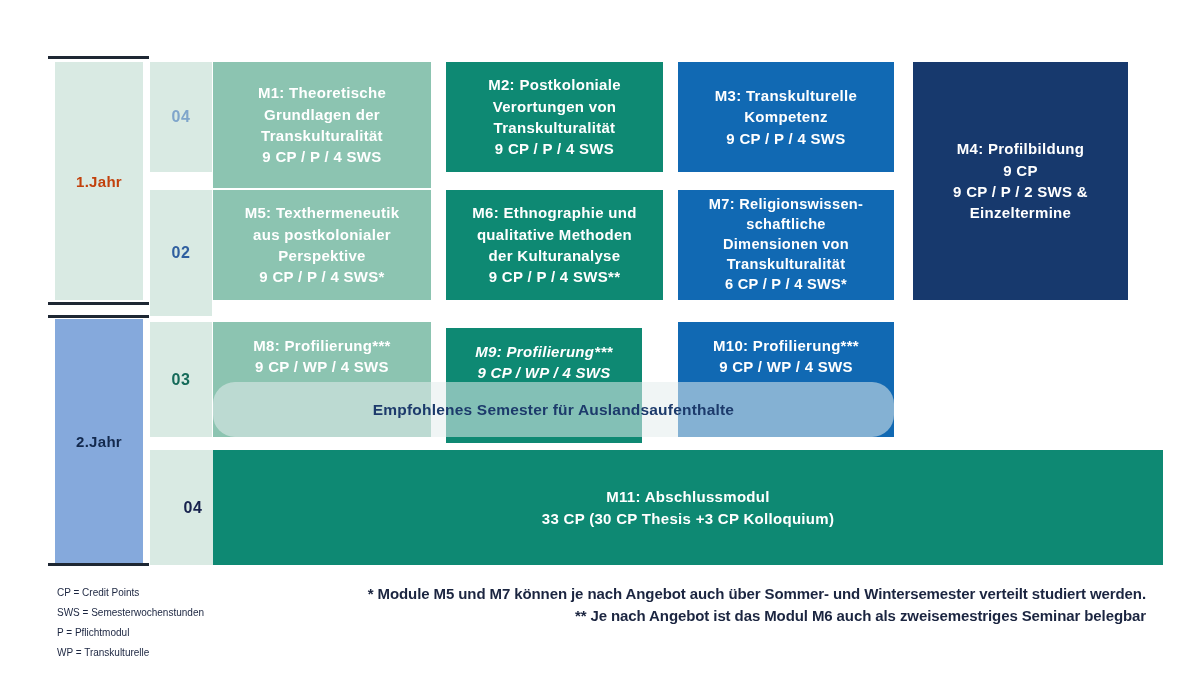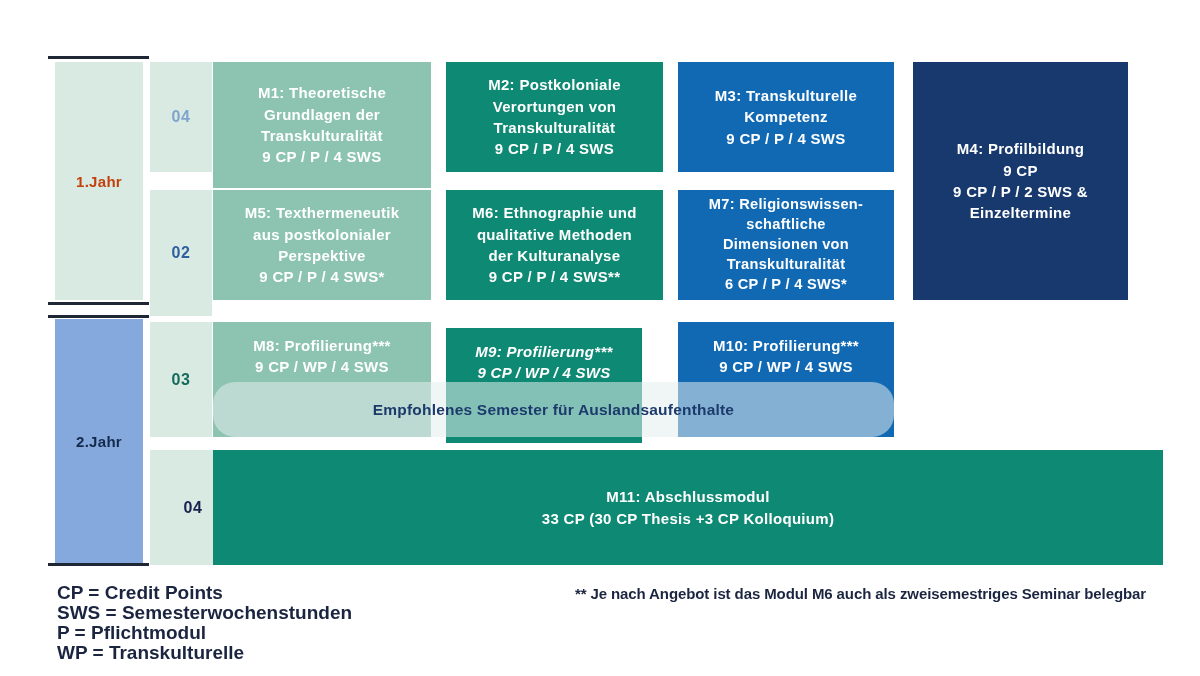--- a/index.html
+++ b/index.html
@@ -39,21 +39,21 @@
   .toptext{align-items:flex-start;}
   .toptext .mtext{padding-top:13px;}
   .m11{left:213px;top:450px;width:950px;height:115px;}
   .band{
     position:absolute;left:213px;top:382px;width:681px;height:55px;
     background:rgba(228,237,237,0.55);
     display:flex;align-items:center;justify-content:center;border-radius:22px;
   }
   .band span{font-size:15.5px;font-weight:700;letter-spacing:.2px;}
   .legend{position:absolute;left:57px;top:583px;}
-  .legend div{font-size:19px;line-height:20px;font-weight:700;}
+  .legend div{font-size:10px;line-height:20px;font-weight:400;}
   .footnotes{position:absolute;right:54px;top:583px;width:860px;text-align:right;}
   .footnotes div{font-size:15px;line-height:22px;font-weight:600;letter-spacing:-0.1px;}
 </style>
 </head>
 <body>
 
 <div id="canvas">
 
   <div class="rule" style="top: 56px; background-color: rgb(30, 39, 51);"></div>
   <div class="rule" style="top: 302px; background-color: rgb(30, 39, 51);"></div>
@@ -144,16 +144,17 @@
   </div>
 
   <div class="legend" style="color: rgb(27, 37, 64);">
     <div>CP = Credit Points</div>
     <div>SWS = Semesterwochenstunden</div>
     <div>P = Pflichtmodul</div>
     <div>WP = Transkulturelle</div>
   </div>
 
   <div class="footnotes" style="color: rgb(27, 37, 64);">
+    <div>* Module M5 und M7 können je nach Angebot auch über Sommer- und Wintersemester verteilt studiert werden.</div>
     <div>** Je nach Angebot ist das Modul M6 auch als zweisemestriges Seminar belegbar</div>
   </div>
 
 </div>
 
 </body></html>

